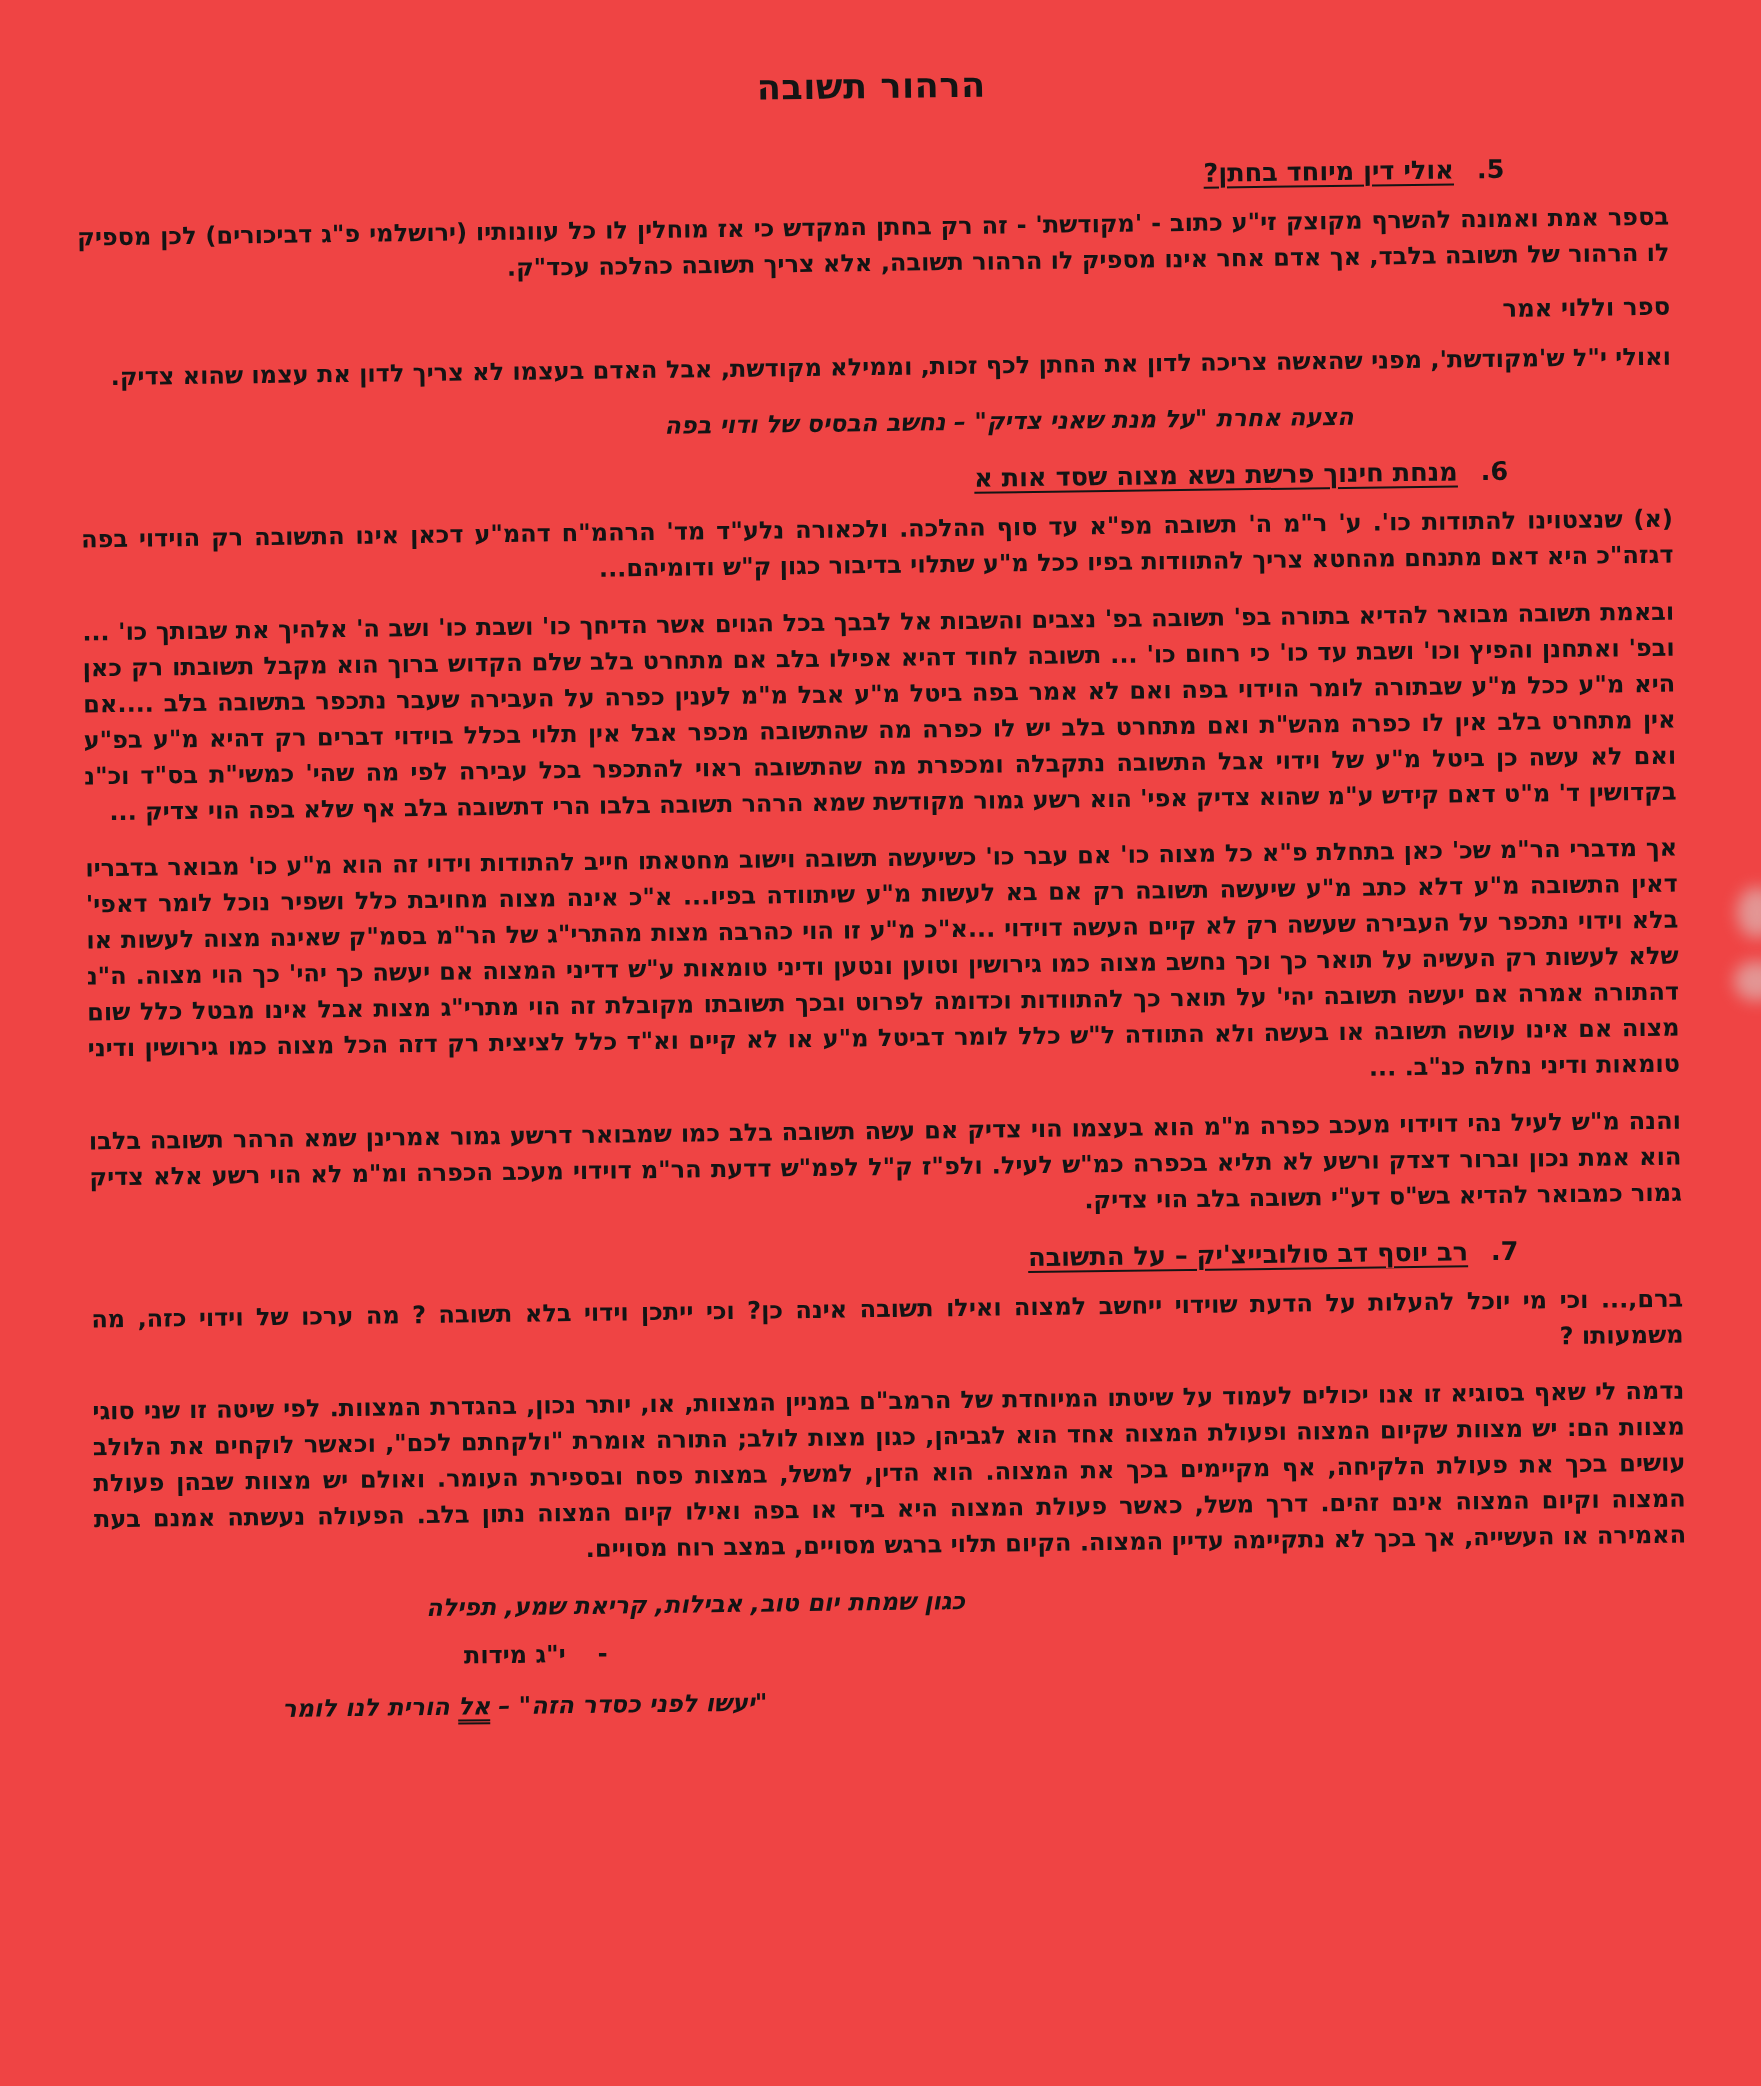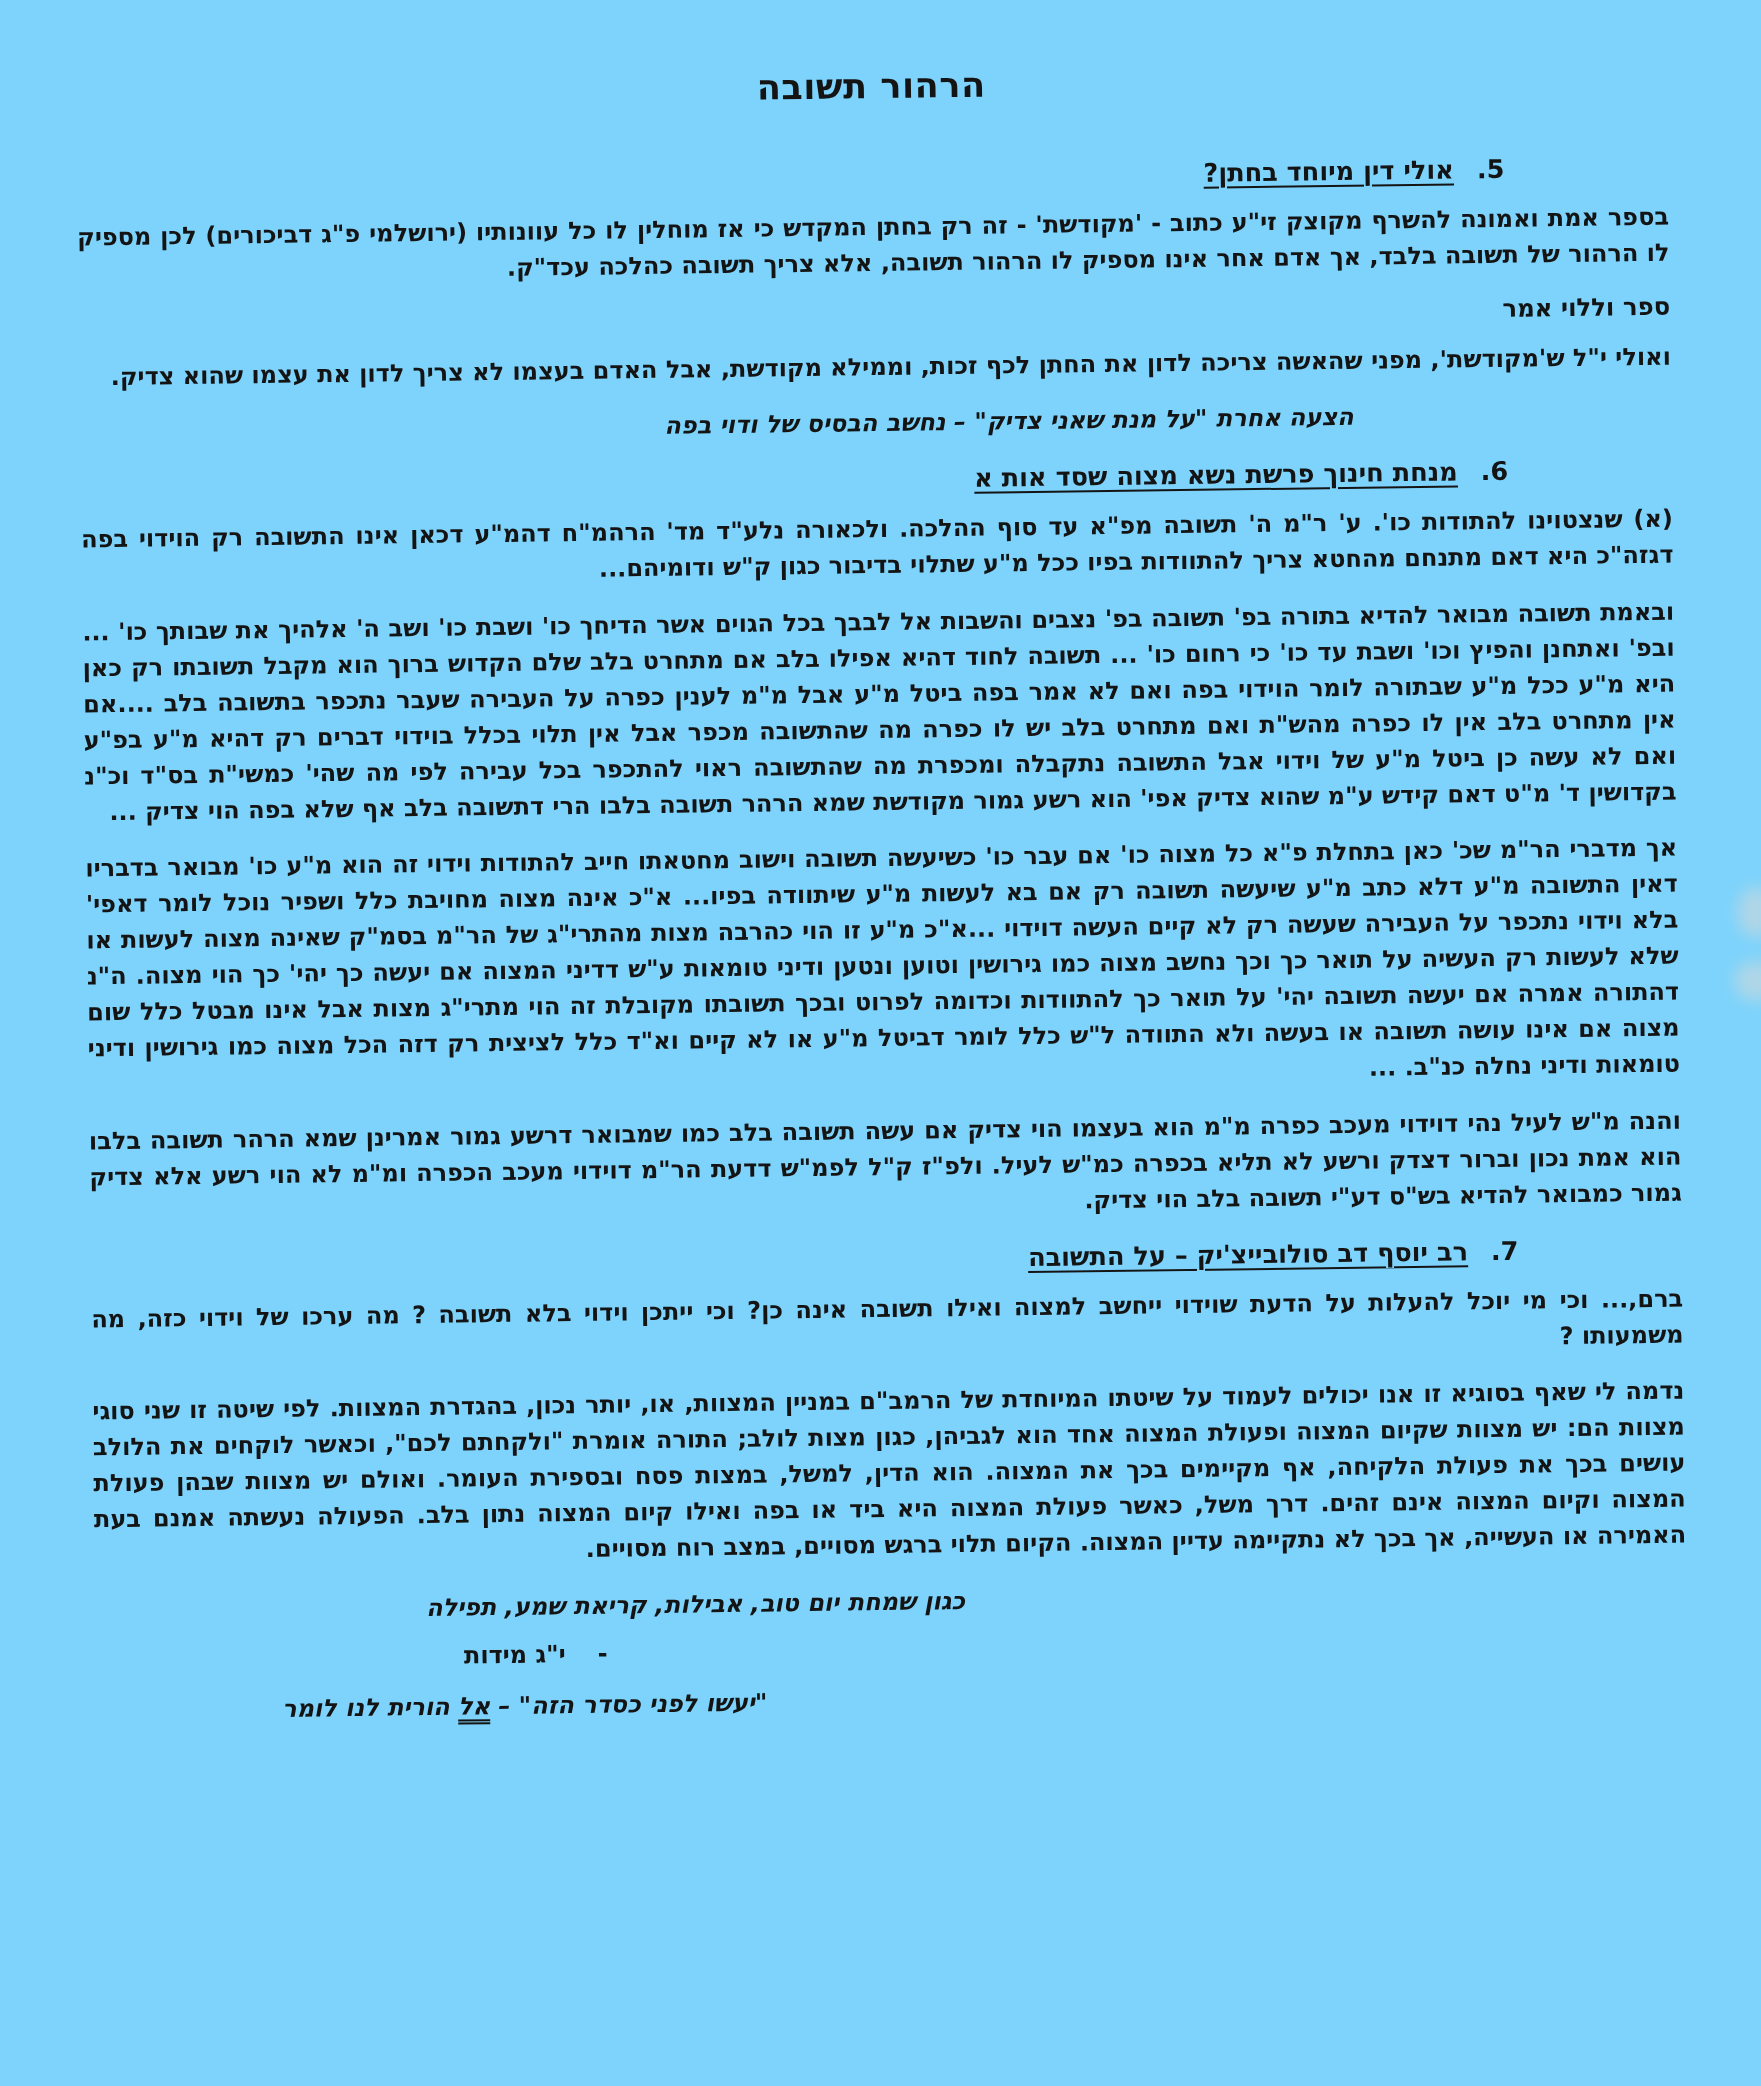--- a/index.html
+++ b/index.html
@@ -1,19 +1,19 @@
 <!DOCTYPE html>
 <html lang="he" style="font-size:9px"><head>
 <meta charset="utf-8">
 <style>
   html,body{margin:0;padding:0;background:#e8e8e8;}
   .page{
     position:relative;
     width:1762px;height:2087px;
-    background:#7dd3fc;
+    background:#ef4444;
     overflow:hidden;
     font-family:"DejaVu Sans",sans-serif;
   }
   .content{
     position:absolute;inset:0;
     padding:66px 85px 0 85px;
     direction:rtl;
     color:#141414;
     font-weight:700;
     transform:rotate(-0.75deg);

